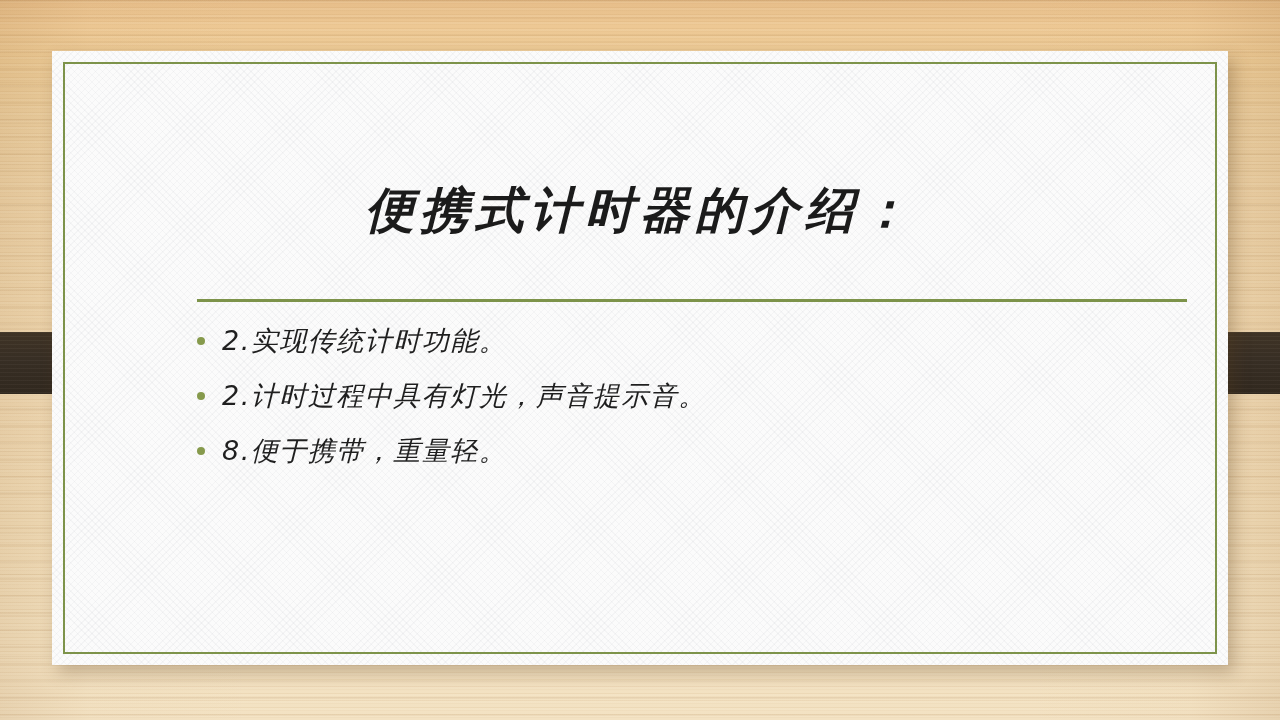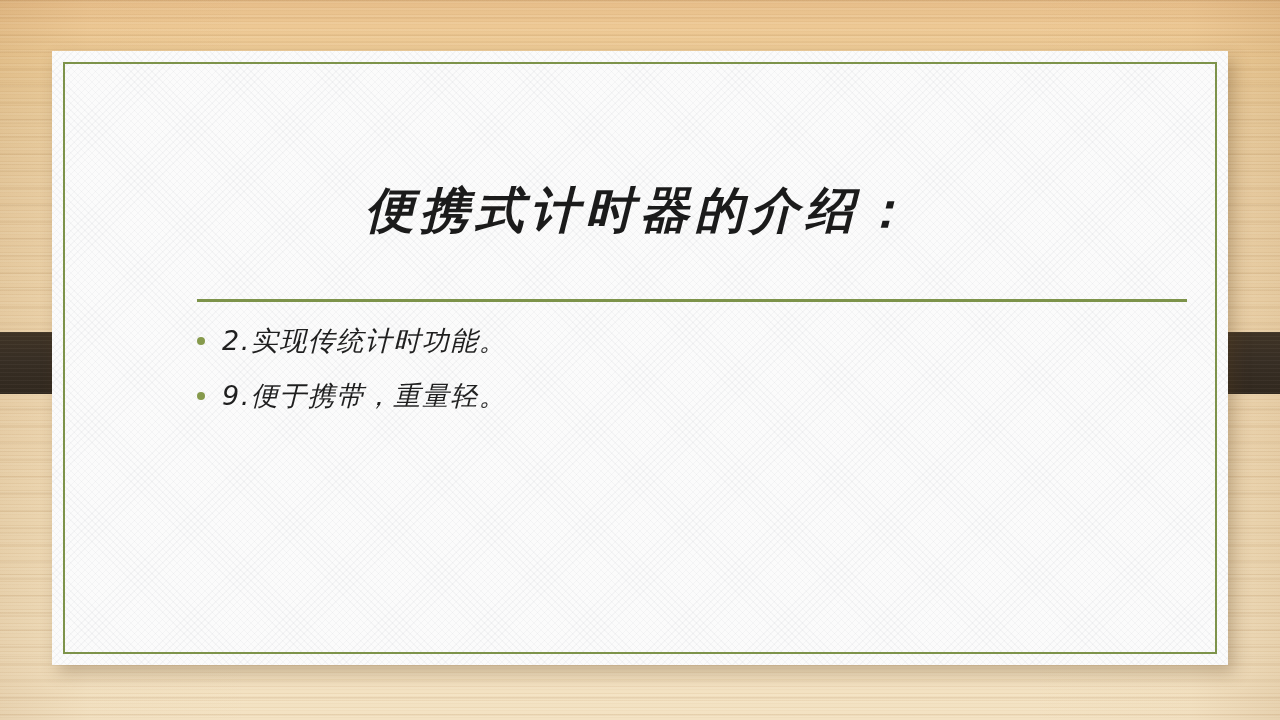--- a/index.html
+++ b/index.html
@@ -228,20 +228,24 @@
 
       <div id="title-rule"></div>
 
       <ul id="bullet-list">
         <li>
           <span class="bullet-dot"></span>
           <span>2.实现传统计时功能。</span>
         </li>
         <li>
           <span class="bullet-dot"></span>
-          <span>9.便于携带，重量轻。</span>
+          <span>2.计时过程中具有灯光，声音提示音。</span>
+        </li>
+        <li>
+          <span class="bullet-dot"></span>
+          <span>8.便于携带，重量轻。</span>
         </li>
       </ul>
 
     </div>
   </div>
 
 </div>
 
 </body></html>

